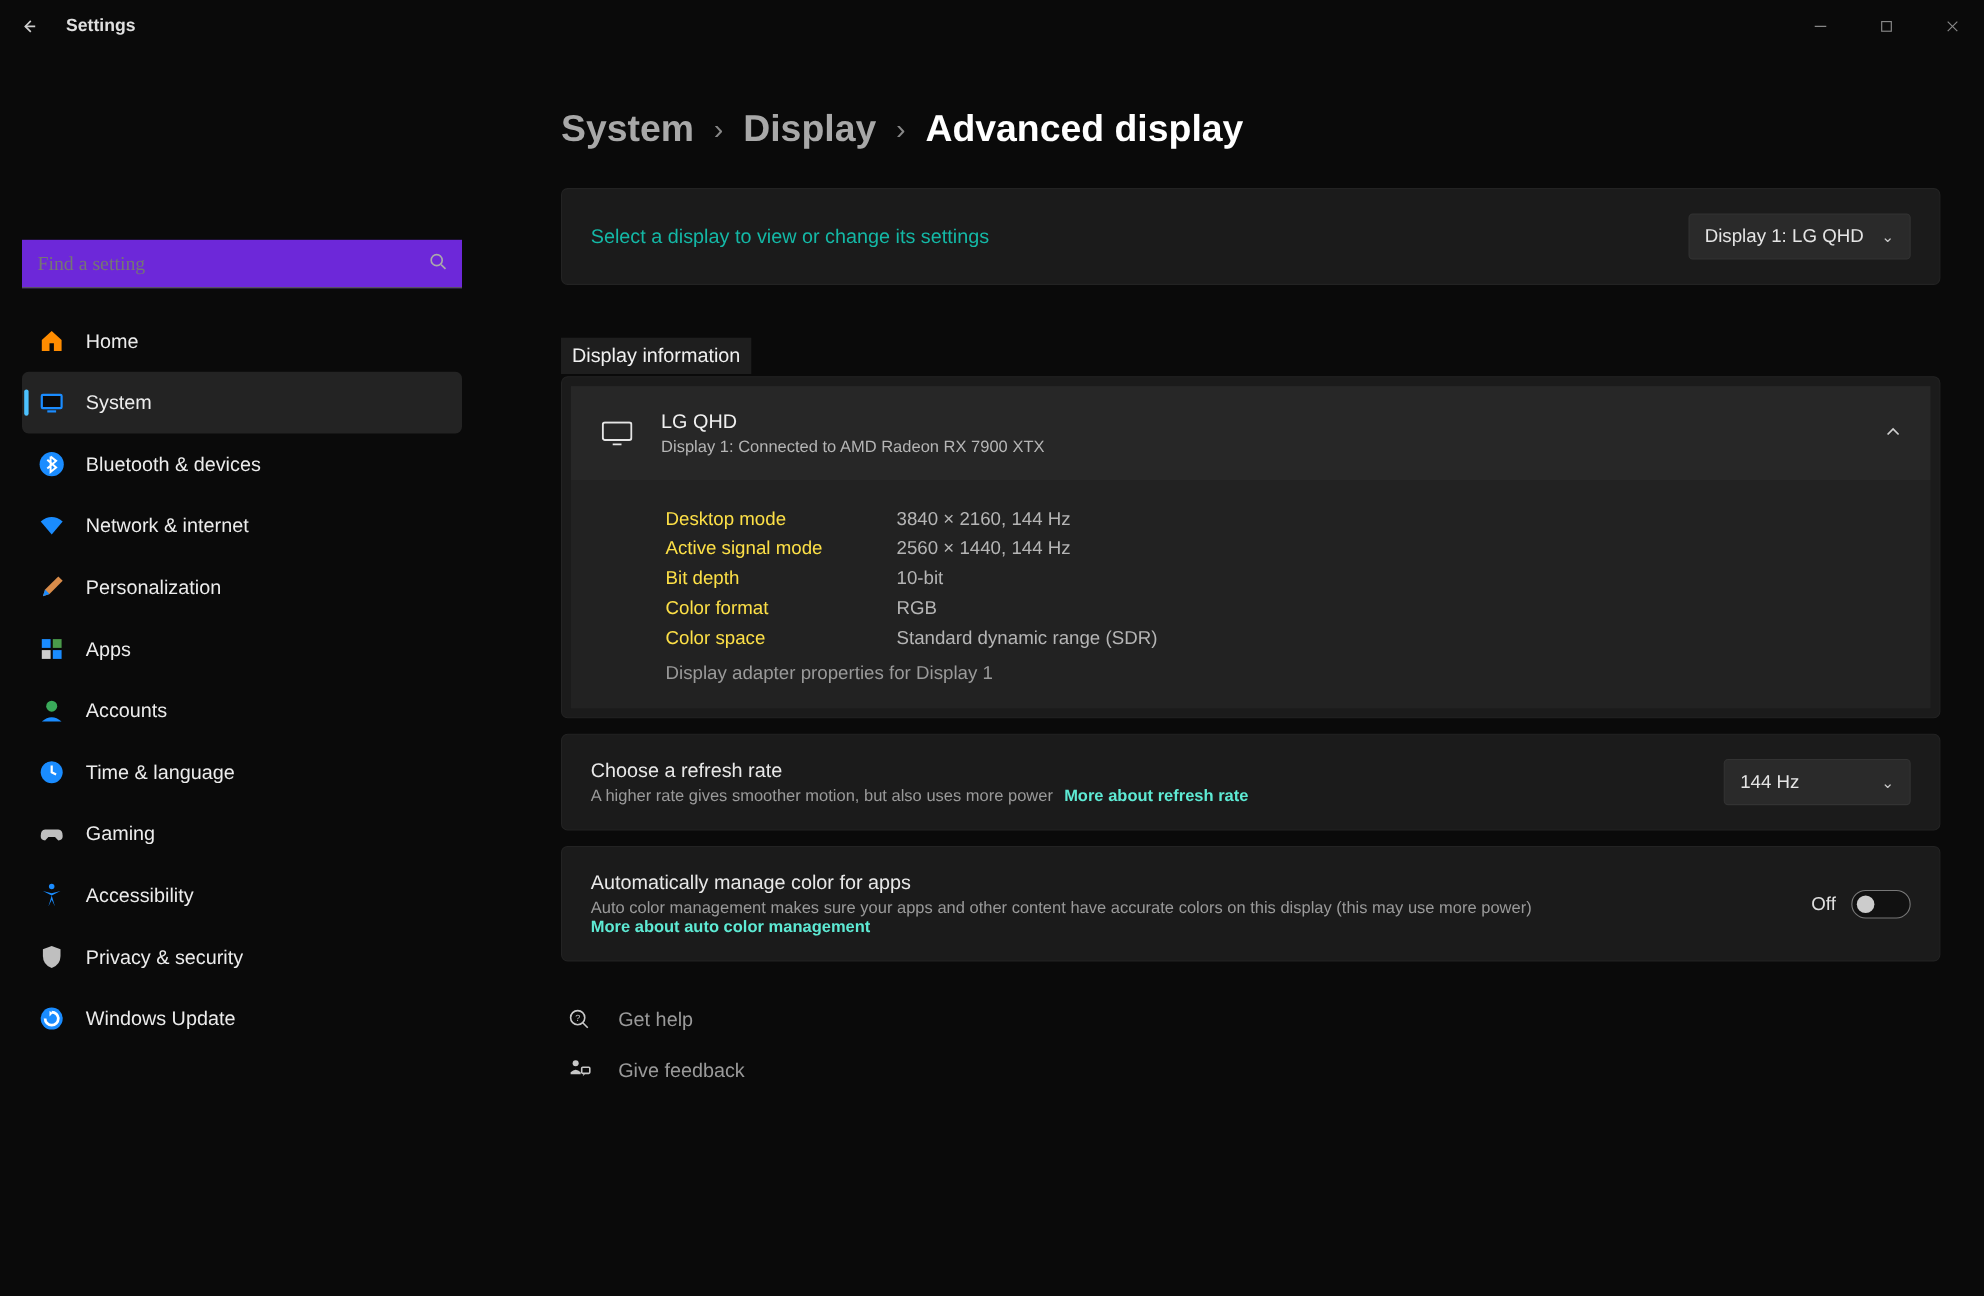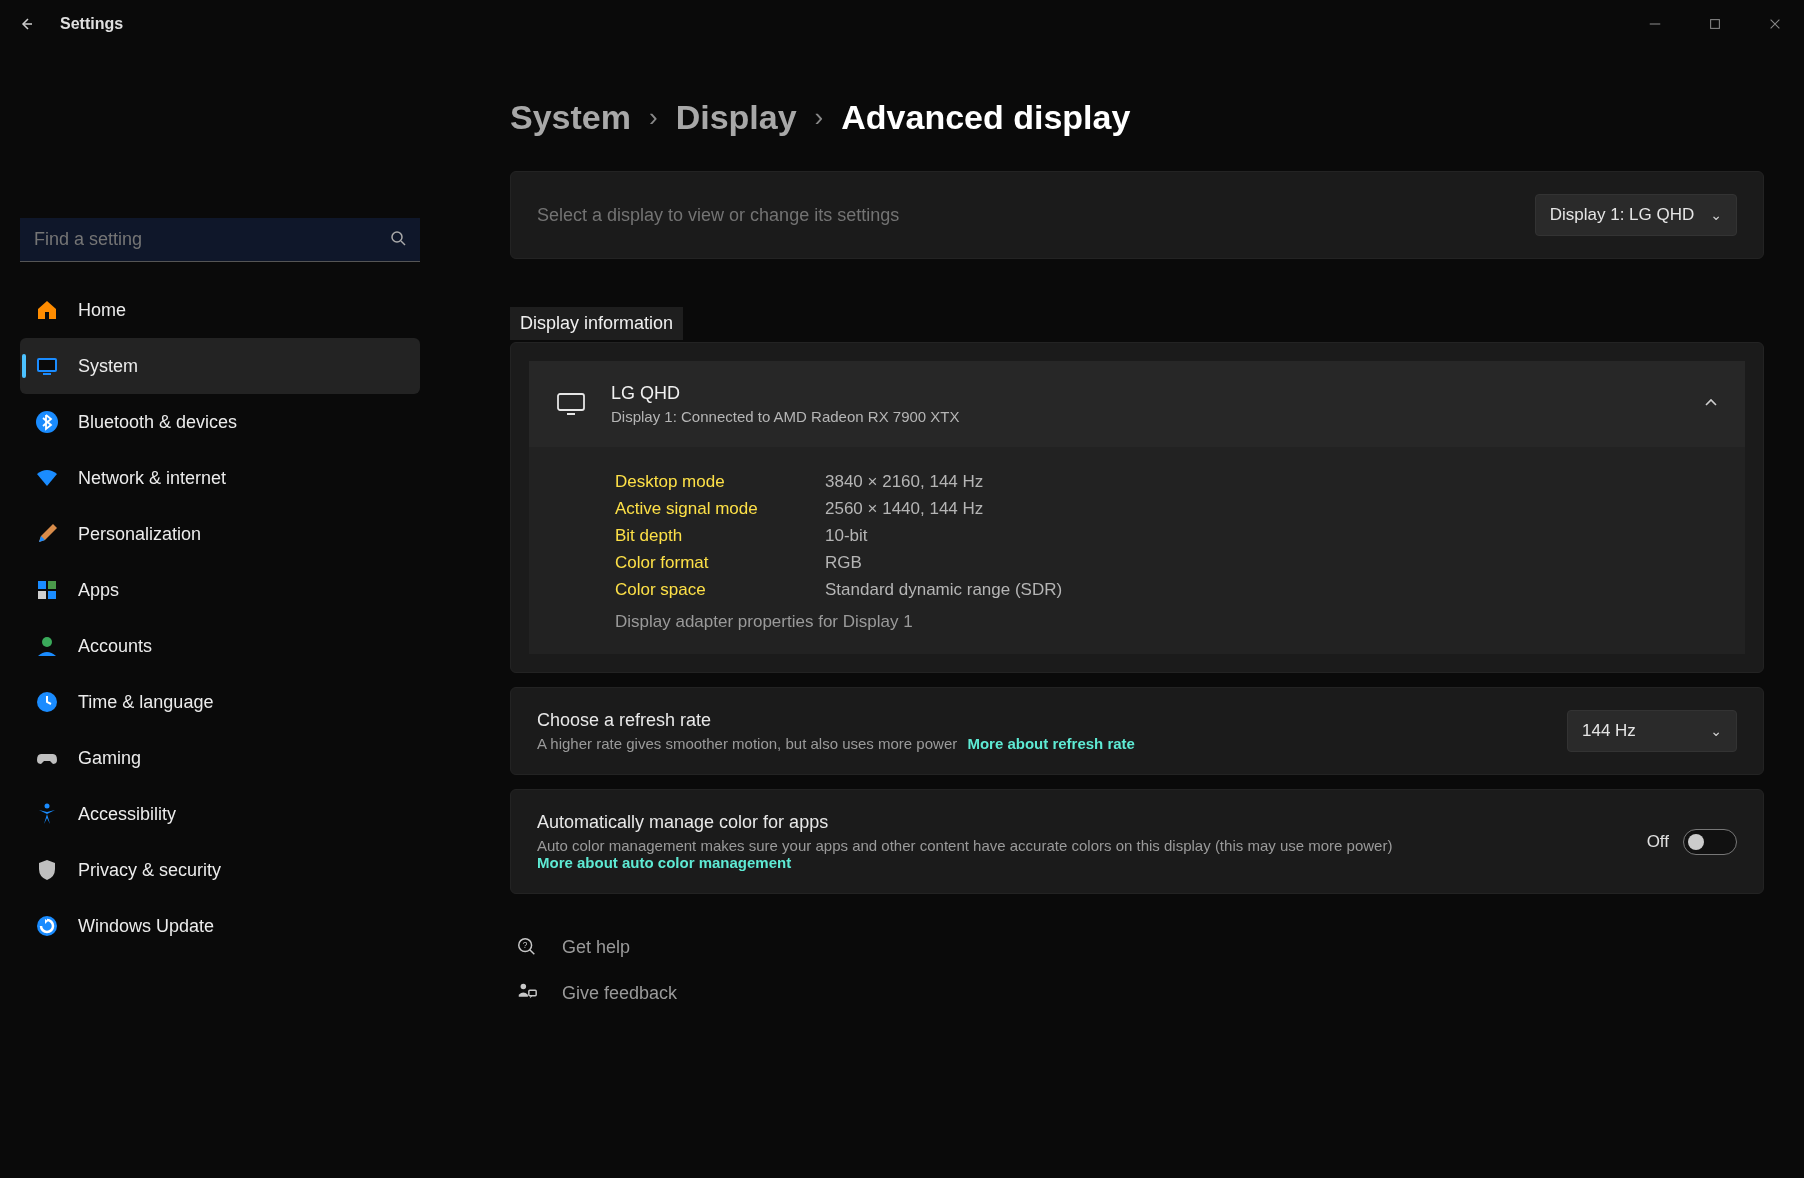--- a/index.html
+++ b/index.html
@@ -44,27 +44,28 @@
     padding: 0 20px;
     display: flex; flex-direction: column;
   }
   .search-wrap {
     margin: 170px 0 20px 0;
     position: relative;
   }
   .search-input {
     width: 100%;
     height: 44px;
-    background: #0f172a;
+    background: #6d28d9;
     border: none;
     border-bottom: 1px solid #555;
     color: #aaa;
     font-size: 18px;
     padding: 0 44px 0 14px;
     outline: none;
+    font-family: Liberation Serif, serif;
   }
   .search-icon {
     position: absolute; right: 14px; top: 50%; transform: translateY(-50%);
     color: #aaa; font-size: 16px;
   }
   .nav { list-style: none; }
   .nav li {
     display: flex; align-items: center; gap: 18px;
     height: 56px;
     padding: 0 14px;
@@ -103,21 +104,21 @@
 
   .card {
     background: #1b1b1b;
     border: 1px solid #232323;
     border-radius: 6px;
     padding: 22px 26px;
     margin-bottom: 14px;
   }
   .row-between { display: flex; align-items: center; justify-content: space-between; }
 
-  .display-select-row .label { font-size: 18px; color: #737373; }
+  .display-select-row .label { font-size: 18px; color: #14b8a6; }
   .dropdown {
     background: #2a2a2a;
     border: 1px solid #333;
     border-radius: 4px;
     height: 42px;
     display: flex; align-items: center; justify-content: space-between;
     padding: 0 14px; gap: 16px;
     font-size: 17px;
     color: #e5e5e5;
     cursor: pointer;
@@ -127,21 +128,21 @@
   .section-label {
     display: inline-block;
     background: #1e1e1e;
     padding: 6px 10px;
     font-size: 18px;
     color: #f0f0f0;
     margin-top: 34px;
     margin-bottom: 2px;
   }
 
-  .display-info-card { padding: 18px; overflow: hidden; }
+  .display-info-card { padding: 8px; overflow: hidden; }
   .display-info-header {
     background: #272727;
     padding: 22px 26px;
     display: flex; align-items: center; justify-content: space-between;
     cursor: pointer;
   }
   .display-info-header .left { display: flex; align-items:center; gap: 24px; }
   .monitor-icon { width: 32px; height: 32px; color: #e5e5e5; display:flex; align-items:center; justify-content:center;}
   .monitor-icon svg { width: 28px; height: 22px; }
   .display-info-header .title { font-size: 18px; color: #f0f0f0; }

